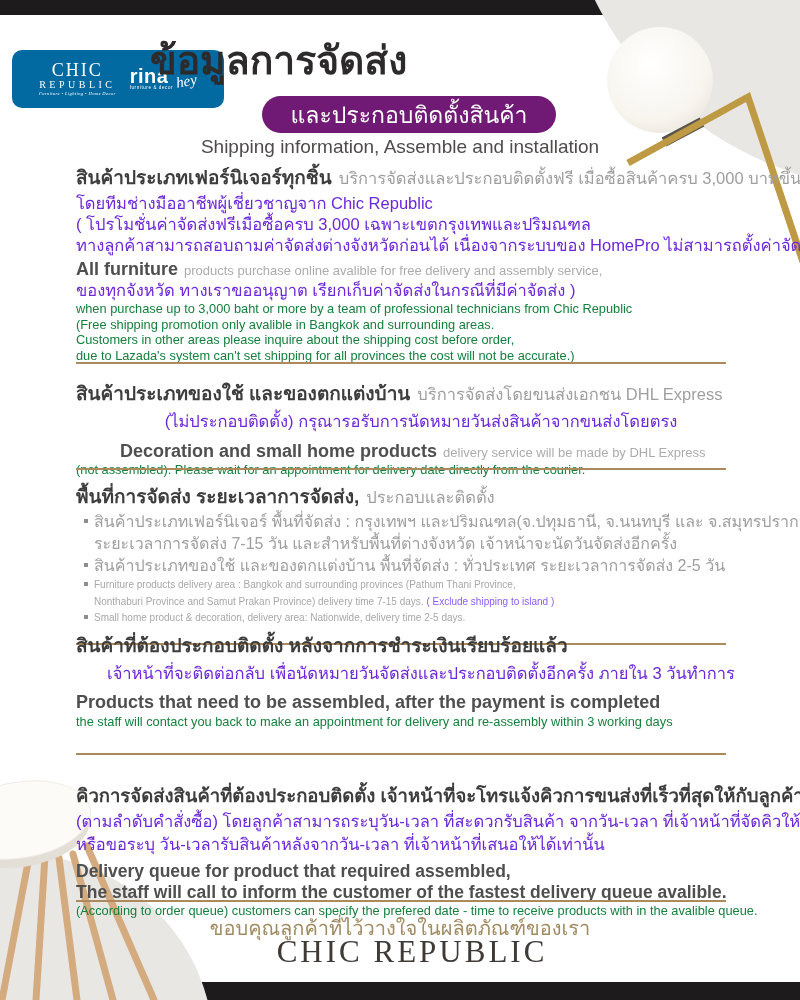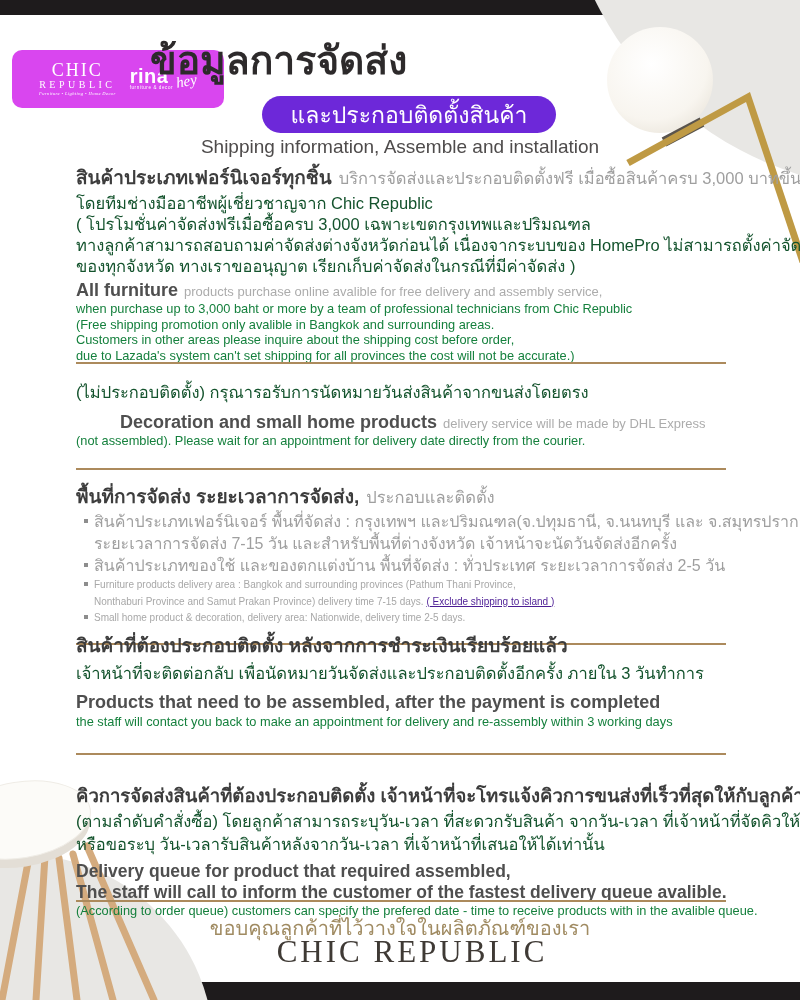--- a/index.html
+++ b/index.html
@@ -3,61 +3,61 @@
 <meta charset="utf-8">
 <style>
   html,body{margin:0;padding:0;background:#ffffff;}
   .page{position:relative;width:800px;height:1000px;background:#ffffff;overflow:hidden;
         font-family:"Liberation Sans",sans-serif;}
   .top-bar{position:absolute;top:0;left:0;width:800px;height:15px;background:#1e1b1c;z-index:1;}
   .bottom-bar{position:absolute;top:982px;left:0;width:800px;height:18px;background:#1e1b1c;z-index:1;}
   .decor{position:absolute;z-index:2;}
 
   
-  .logo-box{position:absolute;top:50px;left:12px;width:212px;height:58px;background:#d946ef;
+  .logo-box{position:absolute;top:50px;left:12px;width:212px;height:58px;background:#0369a1;
             border-radius:10px;display:flex;align-items:center;justify-content:center;gap:14px;
             color:#ffffff;z-index:3;}
   .chic{text-align:center;font-family:"Liberation Serif",serif;}
   .chic-name{font-size:18px;letter-spacing:2px;line-height:17px;}
   .chic-sub{font-size:10px;letter-spacing:3.5px;line-height:8px;margin-top:2px;}
   .chic-tag{font-size:4.5px;letter-spacing:.4px;line-height:6px;margin-top:2px;font-style:italic;}
   .rina{display:flex;align-items:flex-end;}
   .rina-name{font-size:20px;font-weight:700;line-height:16px;letter-spacing:.5px;}
   .rina-sub{font-size:4.5px;letter-spacing:.6px;margin-top:1px;}
   .rina-script{font-family:"Liberation Serif",serif;font-style:italic;font-size:15px;
                transform:rotate(-10deg);margin-left:3px;}
 
   
   .title{position:absolute;top:30px;left:150px;width:520px;margin:0;
          font-size:39px;line-height:62px;font-weight:700;color:#2d2a2b;z-index:3;}
-  .banner{position:absolute;top:96px;left:262px;width:294px;height:37px;background:#6d28d9;
+  .banner{position:absolute;top:96px;left:262px;width:294px;height:37px;background:#701a75;
           border-radius:20px;color:#ffffff;font-size:23px;display:flex;align-items:center;
           justify-content:center;z-index:3;}
   .subtitle{position:absolute;top:136px;left:94px;width:612px;text-align:center;font-size:19px;
             color:#4e4b4b;z-index:3;}
 
   
   .sec{position:absolute;left:76px;width:690px;z-index:3;}
   .line{white-space:nowrap;}
   .th-head{line-height:28px;}
   .th-b{font-size:19px;font-weight:700;color:#3d3d3d;}
   .th-tail{font-size:16.5px;color:#9f9f9f;margin-left:7px;}
-  .th-line{font-size:16.5px;color:#14532d;line-height:21px;}
-  .th-line.sp{line-height:24px;}
+  .th-line{font-size:16.5px;color:#6d28d9;line-height:21px;}
+  .th-line.sp{line-height:24px;text-align:center;}
   .en-head{line-height:19px;margin-top:4px;}
   .en-b{font-size:18px;font-weight:700;color:#4f4f4f;}
   .en-tail{font-size:13px;color:#acacac;margin-left:6px;}
   .en-line{font-size:12.8px;color:#15803d;line-height:15.5px;}
   .en-b-line{font-size:17.5px;font-weight:700;color:#4f4f4f;line-height:21px;}
   .th-li{font-size:16px;color:#9f9f9f;line-height:22px;}
   .en-li{font-size:10px;color:#a8a8a8;line-height:16.5px;}
   .sq{display:inline-block;width:4px;height:4px;background:#8d8d8d;margin:0 6px 3px 8px;
       vertical-align:middle;}
   .cont{padding-left:18px;}
-  .red{color:#4c1d95;text-decoration:underline;}
+  .red{color:#8b5cf6;}
 
   .divider{position:absolute;left:76px;width:650px;height:2px;background:#ac8a5c;z-index:3;}
 
   
   .f-thanks{position:absolute;top:912px;left:0;width:800px;text-align:center;font-size:20px;
             color:#a08b62;z-index:3;}
   .f-brand{position:absolute;top:934px;left:12px;width:800px;text-align:center;z-index:3;
            font-family:"Liberation Serif",serif;font-size:31px;letter-spacing:3px;color:#3f3a35;}
 </style>
 </head>
@@ -114,32 +114,35 @@
   <div class="banner">และประกอบติดตั้งสินค้า</div>
   <div class="subtitle">Shipping information, Assemble and installation</div>
 
   <section class="sec" style="top:164px;">
     <div class="line th-head">
       <span class="th-b">สินค้าประเภทเฟอร์นิเจอร์ทุกชิ้น</span><span class="th-tail">บริการจัดส่งและประกอบติดตั้งฟรี เมื่อซื้อสินค้าครบ 3,000 บาทขึ้นไป</span>
     </div>
     <div class="line th-line">โดยทีมช่างมืออาชีพผู้เชี่ยวชาญจาก Chic Republic</div>
     <div class="line th-line">( โปรโมชั่นค่าจัดส่งฟรีเมื่อซื้อครบ 3,000 เฉพาะเขตกรุงเทพและปริมณฑล</div>
     <div class="line th-line">ทางลูกค้าสามารถสอบถามค่าจัดส่งต่างจังหวัดก่อนได้ เนื่องจากระบบของ HomePro ไม่สามารถตั้งค่าจัดส่ง</div>
-    <div class="line th-line">ของทุกจังหวัด ทางเราขออนุญาต เรียกเก็บค่าจัดส่งในกรณีที่มีค่าจัดส่ง )</div>
     <div class="line en-head">
       <span class="en-b">All furniture</span><span class="en-tail">products purchase online avalible for free delivery and assembly service,</span>
     </div>
+    <div class="line th-line">ของทุกจังหวัด ทางเราขออนุญาต เรียกเก็บค่าจัดส่งในกรณีที่มีค่าจัดส่ง )</div>
     <div class="line en-line">when purchase up to 3,000 baht or more by a team of professional technicians from Chic Republic</div>
     <div class="line en-line">(Free shipping promotion only avalible in Bangkok and surrounding areas.</div>
     <div class="line en-line">Customers in other areas please inquire about the shipping cost before order,</div>
     <div class="line en-line">due to Lazada's system can't set shipping for all provinces the cost will not be accurate.)</div>
   </section>
   <div class="divider" style="top:362px;"></div>
 
   <section class="sec" style="top:380px;">
+    <div class="line th-head">
+      <span class="th-b">สินค้าประเภทของใช้ และของตกแต่งบ้าน</span><span class="th-tail">บริการจัดส่งโดยขนส่งเอกชน DHL Express</span>
+    </div>
     <div class="line th-line sp">(ไม่ประกอบติดตั้ง) กรุณารอรับการนัดหมายวันส่งสินค้าจากขนส่งโดยตรง</div>
     <div class="line en-head" style="margin-top:9px;margin-left:44px;">
       <span class="en-b">Decoration and small home products</span><span class="en-tail">delivery service will be made by DHL Express</span>
     </div>
     <div class="line en-line">(not assembled). Please wait for an appointment for delivery date directly from the courier.</div>
   </section>
   <div class="divider" style="top:468px;"></div>
 
   <section class="sec" style="top:484px;">
     <div class="line th-head" style="line-height:26px;">

